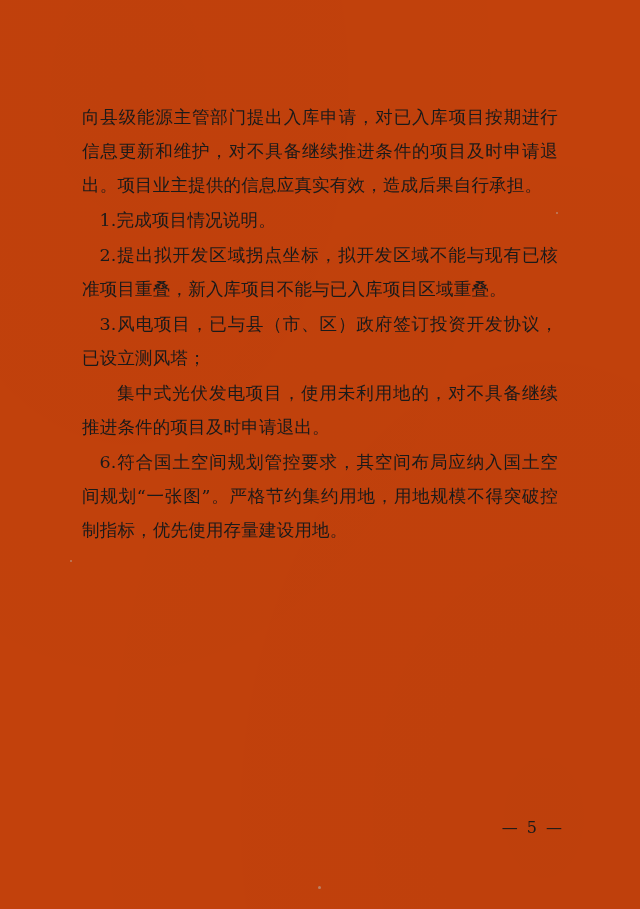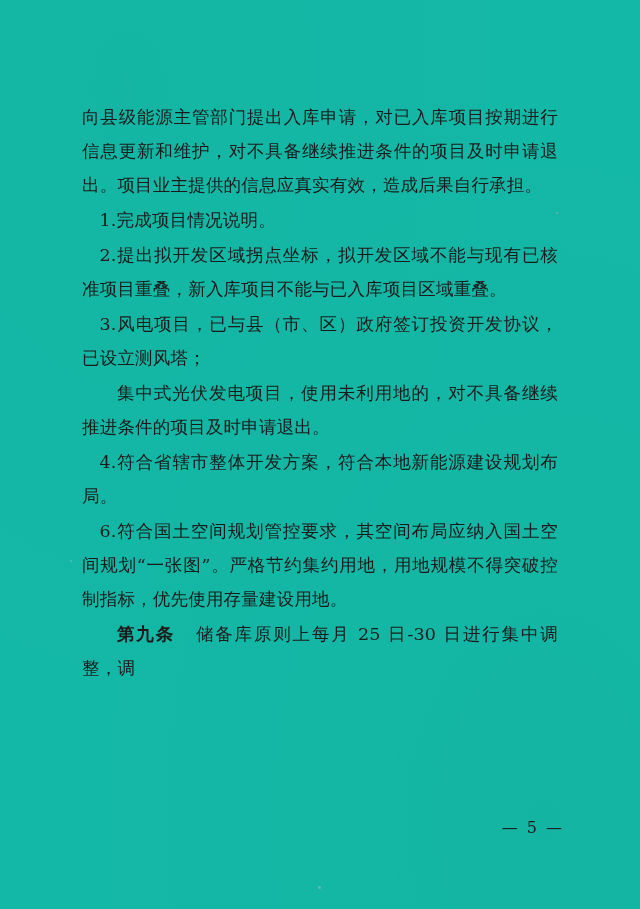--- a/index.html
+++ b/index.html
@@ -10,21 +10,21 @@
   body {
     width: 640px;
     height: 909px;
     overflow: hidden;
     font-family: "DejaVu Serif", serif;
   }
   .page {
     position: relative;
     width: 640px;
     height: 909px;
-    background: #14b8a6;
+    background: #c2410c;
     box-sizing: border-box;
   }
   
   .page::before {
     content: "";
     position: absolute;
     inset: 0;
     background:
       radial-gradient(ellipse at 20% 10%, rgba(0,0,0,0.015), transparent 60%),
       radial-gradient(ellipse at 85% 90%, rgba(0,0,0,0.02), transparent 65%);
@@ -100,32 +100,26 @@
 
     <p class="para indent1">
       <span>3.风电项目，已与县（市、区）政府签订投资开发协议，已设立测风塔；</span>
     </p>
 
 
     <p class="para indent2">
       <span>集中式光伏发电项目，使用未利用地的，对不具备继续推进条件的项目及时申请退出。</span>
     </p>
 
-    <p class="para indent1">
-      <span>4.符合省辖市整体开发方案，符合本地新能源建设规划布局。</span>
-    </p>
 
 
     <p class="para indent1">
       <span>6.符合国土空间规划管控要求，其空间布局应纳入国土空间规划“一张图”。严格节约集约用地，用地规模不得突破控制指标，优先使用存量建设用地。</span>
     </p>
 
-    <p class="para indent2">
-      <span class="art">第九条</span><span class="art-gap"></span><span>储备库原则上每月 25 日-30 日进行集中调整，调</span>
-    </p>
 
   </div>
 
   <div class="pagenum">— 5 —</div>
 
   <div class="speck" style="left:318px; top:886px; width:3px; height:3px;"></div>
   <div class="speck" style="left:556px; top:212px; width:2px; height:2px;"></div>
   <div class="speck" style="left:70px; top:560px; width:2px; height:2px;"></div>
 
 </div>

